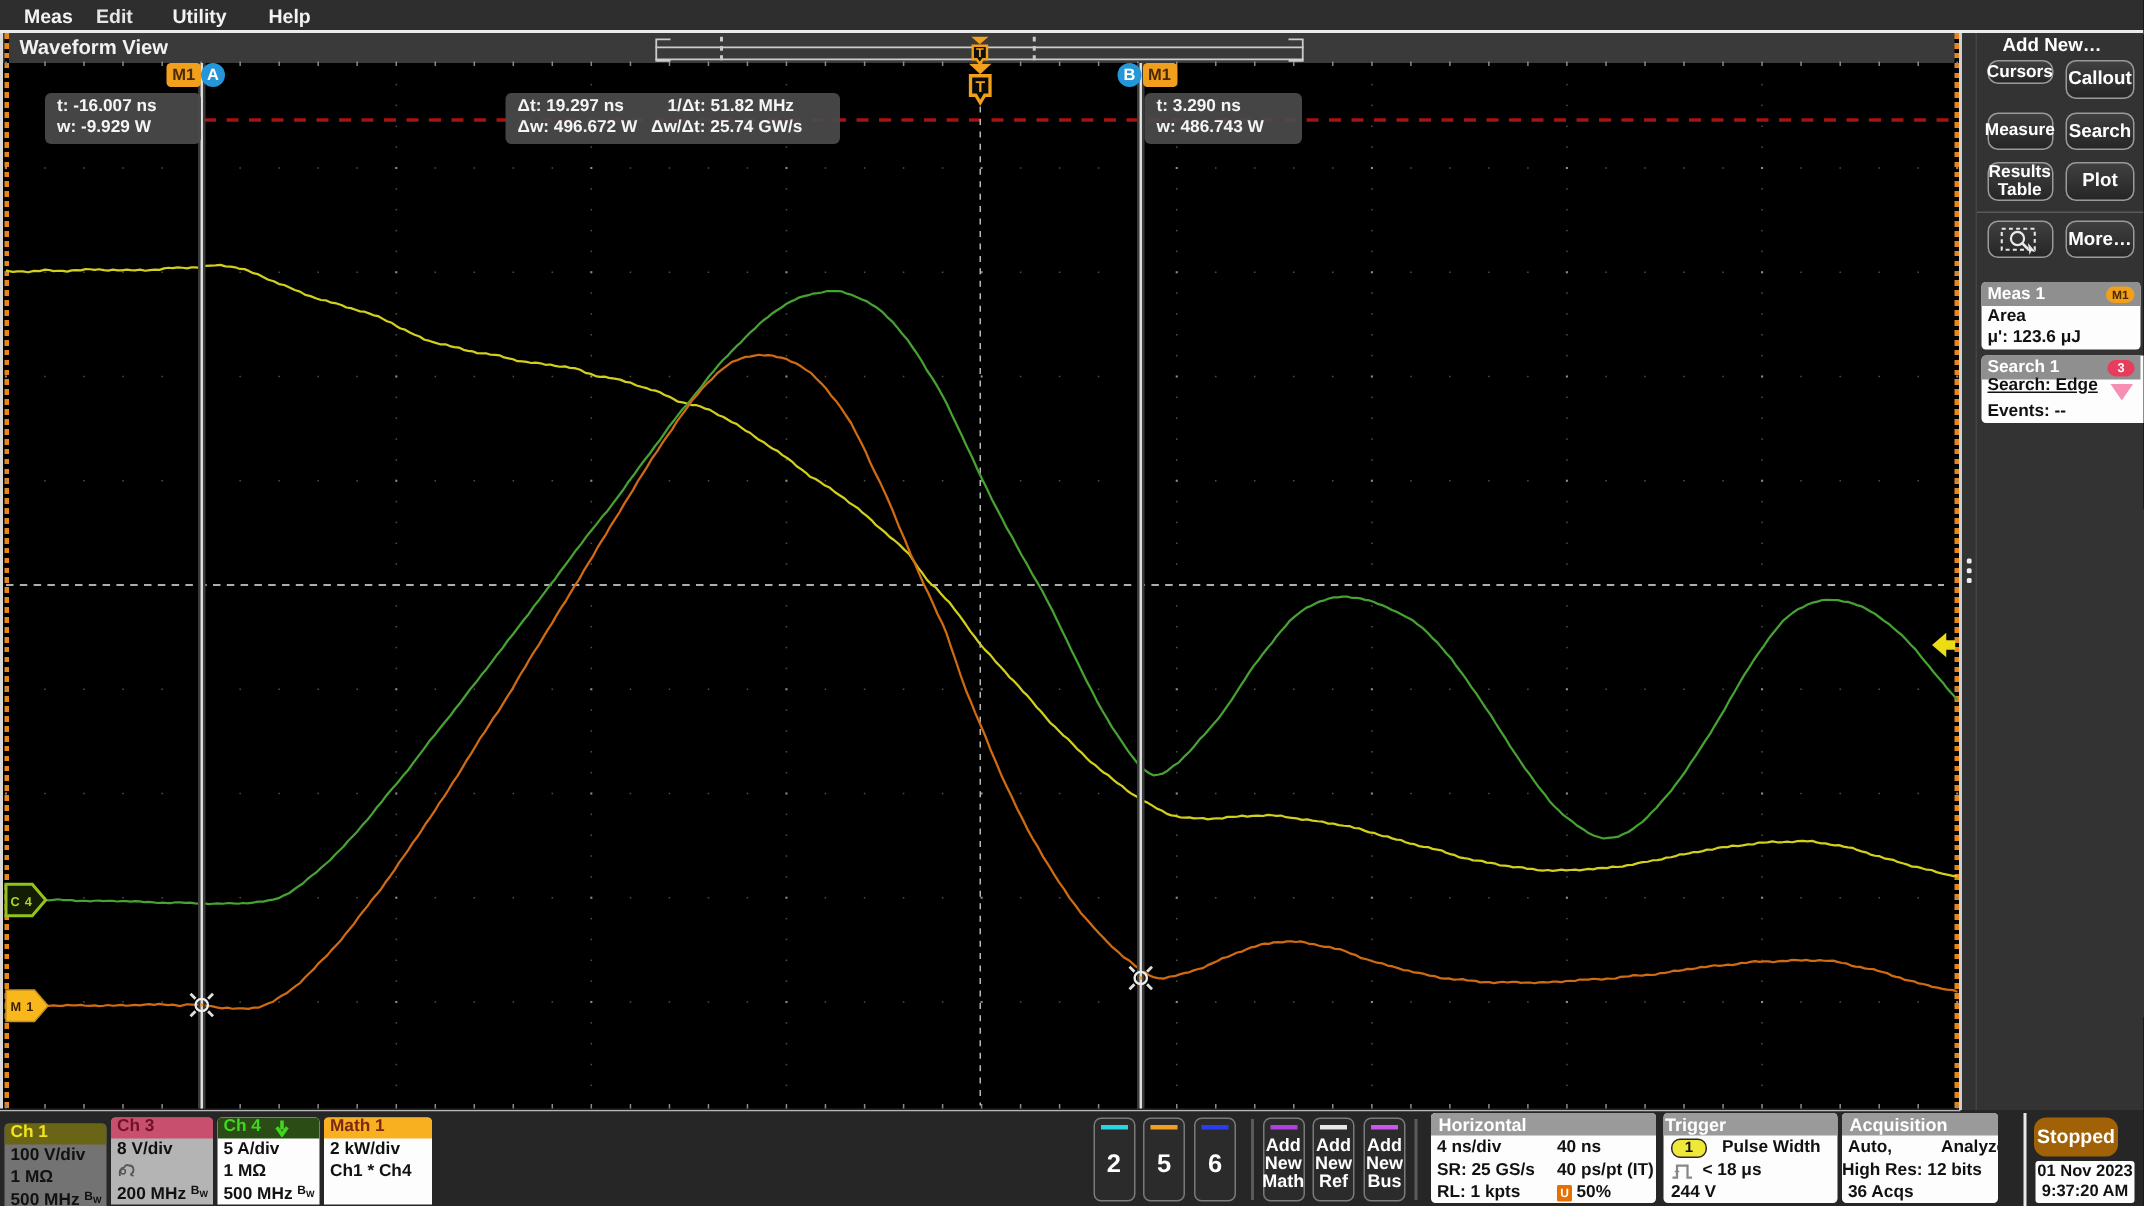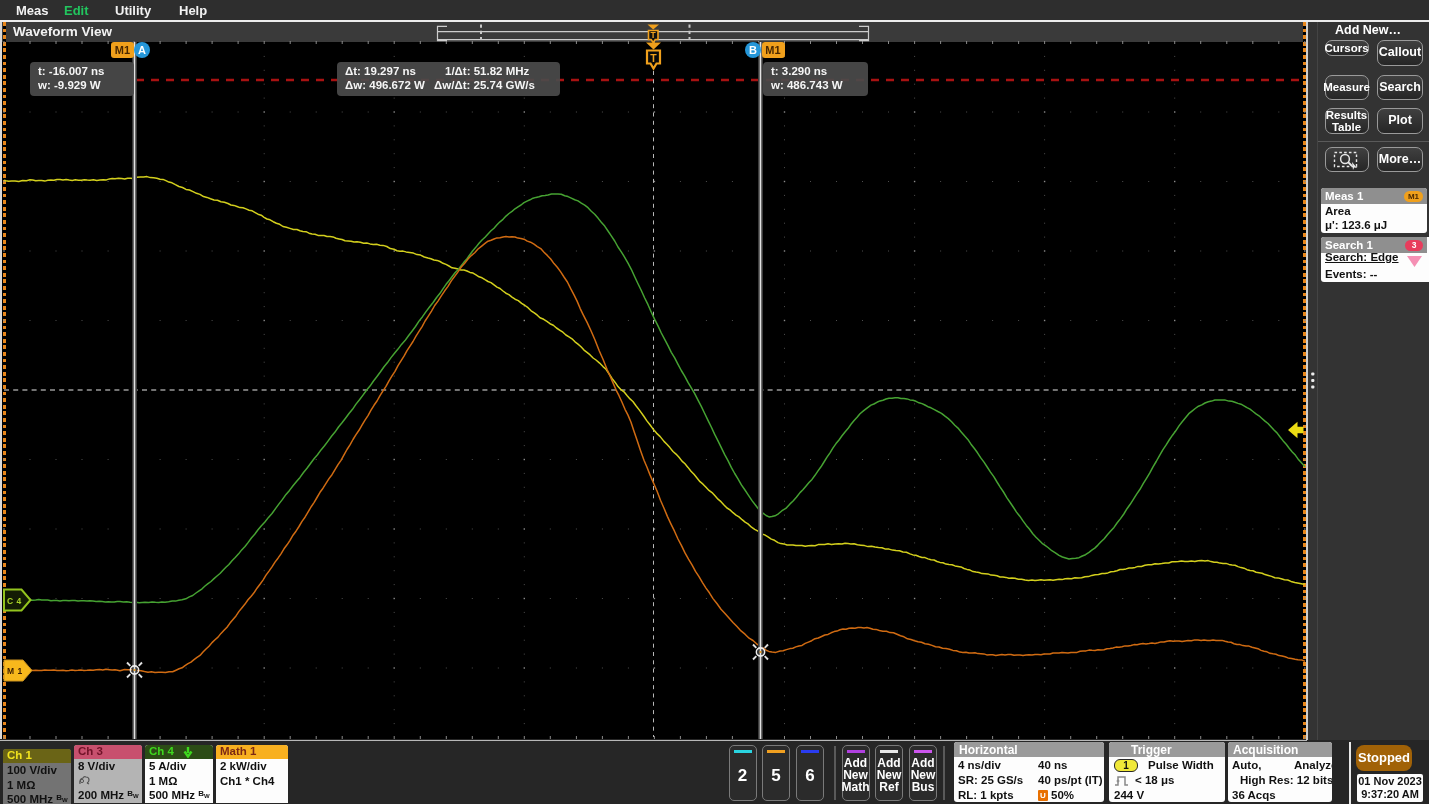--- a/index.html
+++ b/index.html
@@ -2,21 +2,21 @@
 <html><head><meta charset="utf-8"><style>
 * { margin:0; padding:0; box-sizing:border-box; }
 body { width:1429px; height:804px; background:#262626; font-family:"Liberation Sans", sans-serif; overflow:hidden; position:relative; }
 .abs { position:absolute; }
 .b { font-weight:bold; }
 </style></head>
 <body>
 
 <div class="abs" style="left:0;top:0;width:1429px;height:20px;background:#2e2e2e;">
  <span class="abs b" style="left:16px;top:3px;font-size:13px;color:#f2f2f2;">Meas</span>
- <span class="abs b" style="left:64px;top:3px;font-size:13px;color:#22c55e;">Edit</span>
+ <span class="abs b" style="left:64px;top:3px;font-size:13px;color:#e5e5e5;">Edit</span>
  <span class="abs b" style="left:115px;top:3px;font-size:13px;color:#f2f2f2;">Utility</span>
  <span class="abs b" style="left:179px;top:3px;font-size:13px;color:#f2f2f2;">Help</span>
 </div>
 
 <div class="abs" style="left:0;top:20px;width:1429px;height:2.5px;background:#ececec;"></div>
 
 <div class="abs" style="left:0;top:22px;width:1307px;height:717px;background:#000;border-left:2px solid #d8d8d8;">
  <div class="abs" style="left:0;top:0;width:1305px;height:20px;background:#3a3a3a;"></div>
  <span class="abs b" style="left:11px;top:2px;font-size:13.5px;color:#f2f2f2;">Waveform View</span>
 </div>
@@ -1029,21 +1029,21 @@
       <span class="abs b" style="left:84px;top:0.5px;font-size:11.5px;color:#111;white-space:nowrap;">40 ps/pt (IT)</span>
     </div>
     <div class="abs" style="left:0;top:46px;width:150px;height:15px;">
       <span class="abs b" style="left:4px;top:0.5px;font-size:11.5px;color:#111;white-space:nowrap;">RL: 1 kpts</span>
       <span class="abs" style="left:84px;top:2px;width:10px;height:11px;background:#e87000;border-radius:1px;color:#fff;font-size:8px;font-weight:bold;text-align:center;line-height:11px;">U</span>
       <span class="abs b" style="left:97px;top:0.5px;font-size:11.5px;color:#111;white-space:nowrap;">50%</span>
     </div>
   </div>
 <div class="abs" style="left:1109px;top:742px;width:116px;height:60px;background:#fdfdfd;border-radius:3px;overflow:hidden;">
     <div class="abs" style="left:0;top:0;width:116px;height:15px;background:#9a9a9a;"></div>
-    <span class="abs b" style="left:22px;top:0.5px;font-size:12px;color:#fff;">Trigger</span>
+    <span class="abs b" style="left:1px;top:0.5px;font-size:12px;color:#fff;">Trigger</span>
     <div class="abs" style="left:0;top:16px;width:116px;height:15px;">
       <span class="abs b" style="left:5px;top:1px;width:24px;height:12.5px;background:#f0e838;border:1.5px solid #282828;border-radius:6px;color:#111;font-size:10px;text-align:center;line-height:12px;">1</span>
       <span class="abs b" style="left:39px;top:0.5px;font-size:11.5px;color:#111;white-space:nowrap;">Pulse Width</span>
     </div>
     <div class="abs" style="left:0;top:31px;width:116px;height:15px;">
       <svg class="abs" style="left:5px;top:2px;" width="18" height="12" viewBox="0 0 18 12">
         <path d="M1 10 L4 10 L4 2 L11 2 L11 10 L14 10" fill="none" stroke="#888" stroke-width="1.5"></path>
         <path d="M2.5 6 L5.5 6 M4 4.5 L4 7.5" stroke="#888" stroke-width="1"></path>
       </svg>
       <span class="abs b" style="left:26px;top:0.5px;font-size:11.5px;color:#111;white-space:nowrap;">&lt; 18 μs</span>
@@ -1053,21 +1053,21 @@
     </div>
   </div>
 <div class="abs" style="left:1228px;top:742px;width:104px;height:60px;background:#fdfdfd;border-radius:3px;overflow:hidden;">
     <div class="abs" style="left:0;top:0;width:115px;height:15px;background:#9a9a9a;"></div>
     <span class="abs b" style="left:5px;top:0.5px;font-size:12px;color:#fff;">Acquisition</span>
     <div class="abs" style="left:0;top:16px;width:115px;height:15px;">
       <span class="abs b" style="left:4px;top:0.5px;font-size:11.5px;color:#111;white-space:nowrap;">Auto,</span>
       <span class="abs b" style="left:66px;top:0.5px;font-size:11.5px;color:#111;white-space:nowrap;">Analyze</span>
     </div>
     <div class="abs" style="left:0;top:31px;width:115px;height:15px;">
-      <span class="abs b" style="left:0;top:0.5px;font-size:11.5px;color:#111;white-space:nowrap;padding-left:12px;">High Res: 12 bits</span>
+      <span class="abs b" style="left:0;top:0.5px;font-size:11.5px;color:#111;white-space:nowrap;">High Res: 12 bits</span>
     </div>
     <div class="abs" style="left:0;top:46px;width:115px;height:15px;">
       <span class="abs b" style="left:4px;top:0.5px;font-size:11.5px;color:#111;white-space:nowrap;">36 Acqs</span>
     </div>
   </div>
 <div class="abs" style="left:1349px;top:741.5px;width:1.5px;height:62px;background:#e8e8e8;"></div>
 <div class="abs b" style="left:1356px;top:745px;width:56px;height:26px;background:#a16207;border-radius:8px;color:#fff;font-size:13px;text-align:center;line-height:26px;">Stopped</div>
 <div class="abs" style="left:1357px;top:774px;width:66px;height:28px;background:#fdfdfd;border-radius:2px;">
 <span class="abs b" style="left:0;top:0.5px;width:66px;text-align:center;font-size:11px;color:#111;">01 Nov 2023</span>
 <span class="abs b" style="left:0;top:14px;width:66px;text-align:center;font-size:11px;color:#111;">9:37:20 AM</span>

